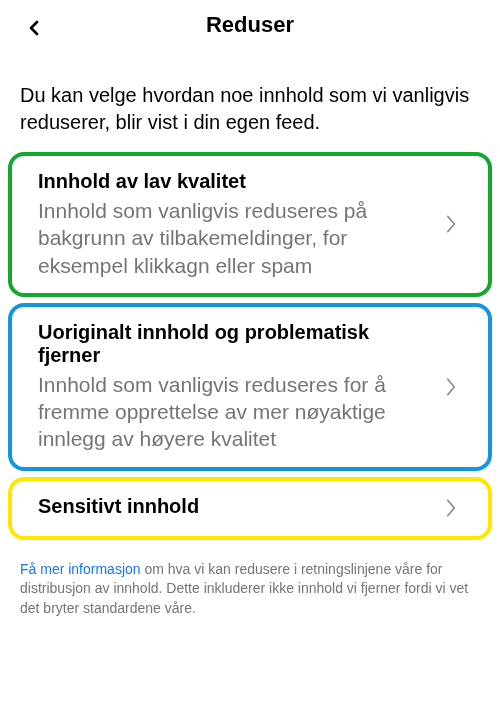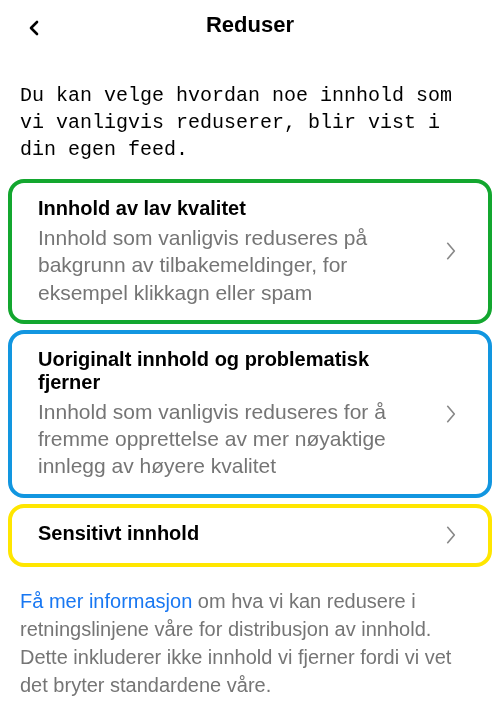--- a/index.html
+++ b/index.html
@@ -41,21 +41,20 @@
       flex: 1;
       text-align: center;
       font-size: 22px;
       font-weight: 700;
     }
     .intro {
       padding: 26px 28px 16px 20px;
       font-size: 20px;
       line-height: 1.35;
       color: #000;
-      font-family: Liberation Mono, monospace;
     }
     .items {
       padding: 0 8px;
     }
     .item {
       display: flex;
       align-items: center;
       padding: 14px 26px;
       border-radius: 16px;
       border: 4px solid transparent;
@@ -87,21 +86,21 @@
       display: flex;
       align-items: center;
       justify-content: center;
     }
     .chevron svg {
       width: 14px;
       height: 22px;
     }
     .footer {
       padding: 14px 20px;
-      font-size: 20px;
+      font-size: 14px;
       line-height: 1.4;
       color: #757575;
     }
     .footer-link {
       color: #1877f2;
       cursor: pointer;
     }
   </style>
 </head>
 <body>

